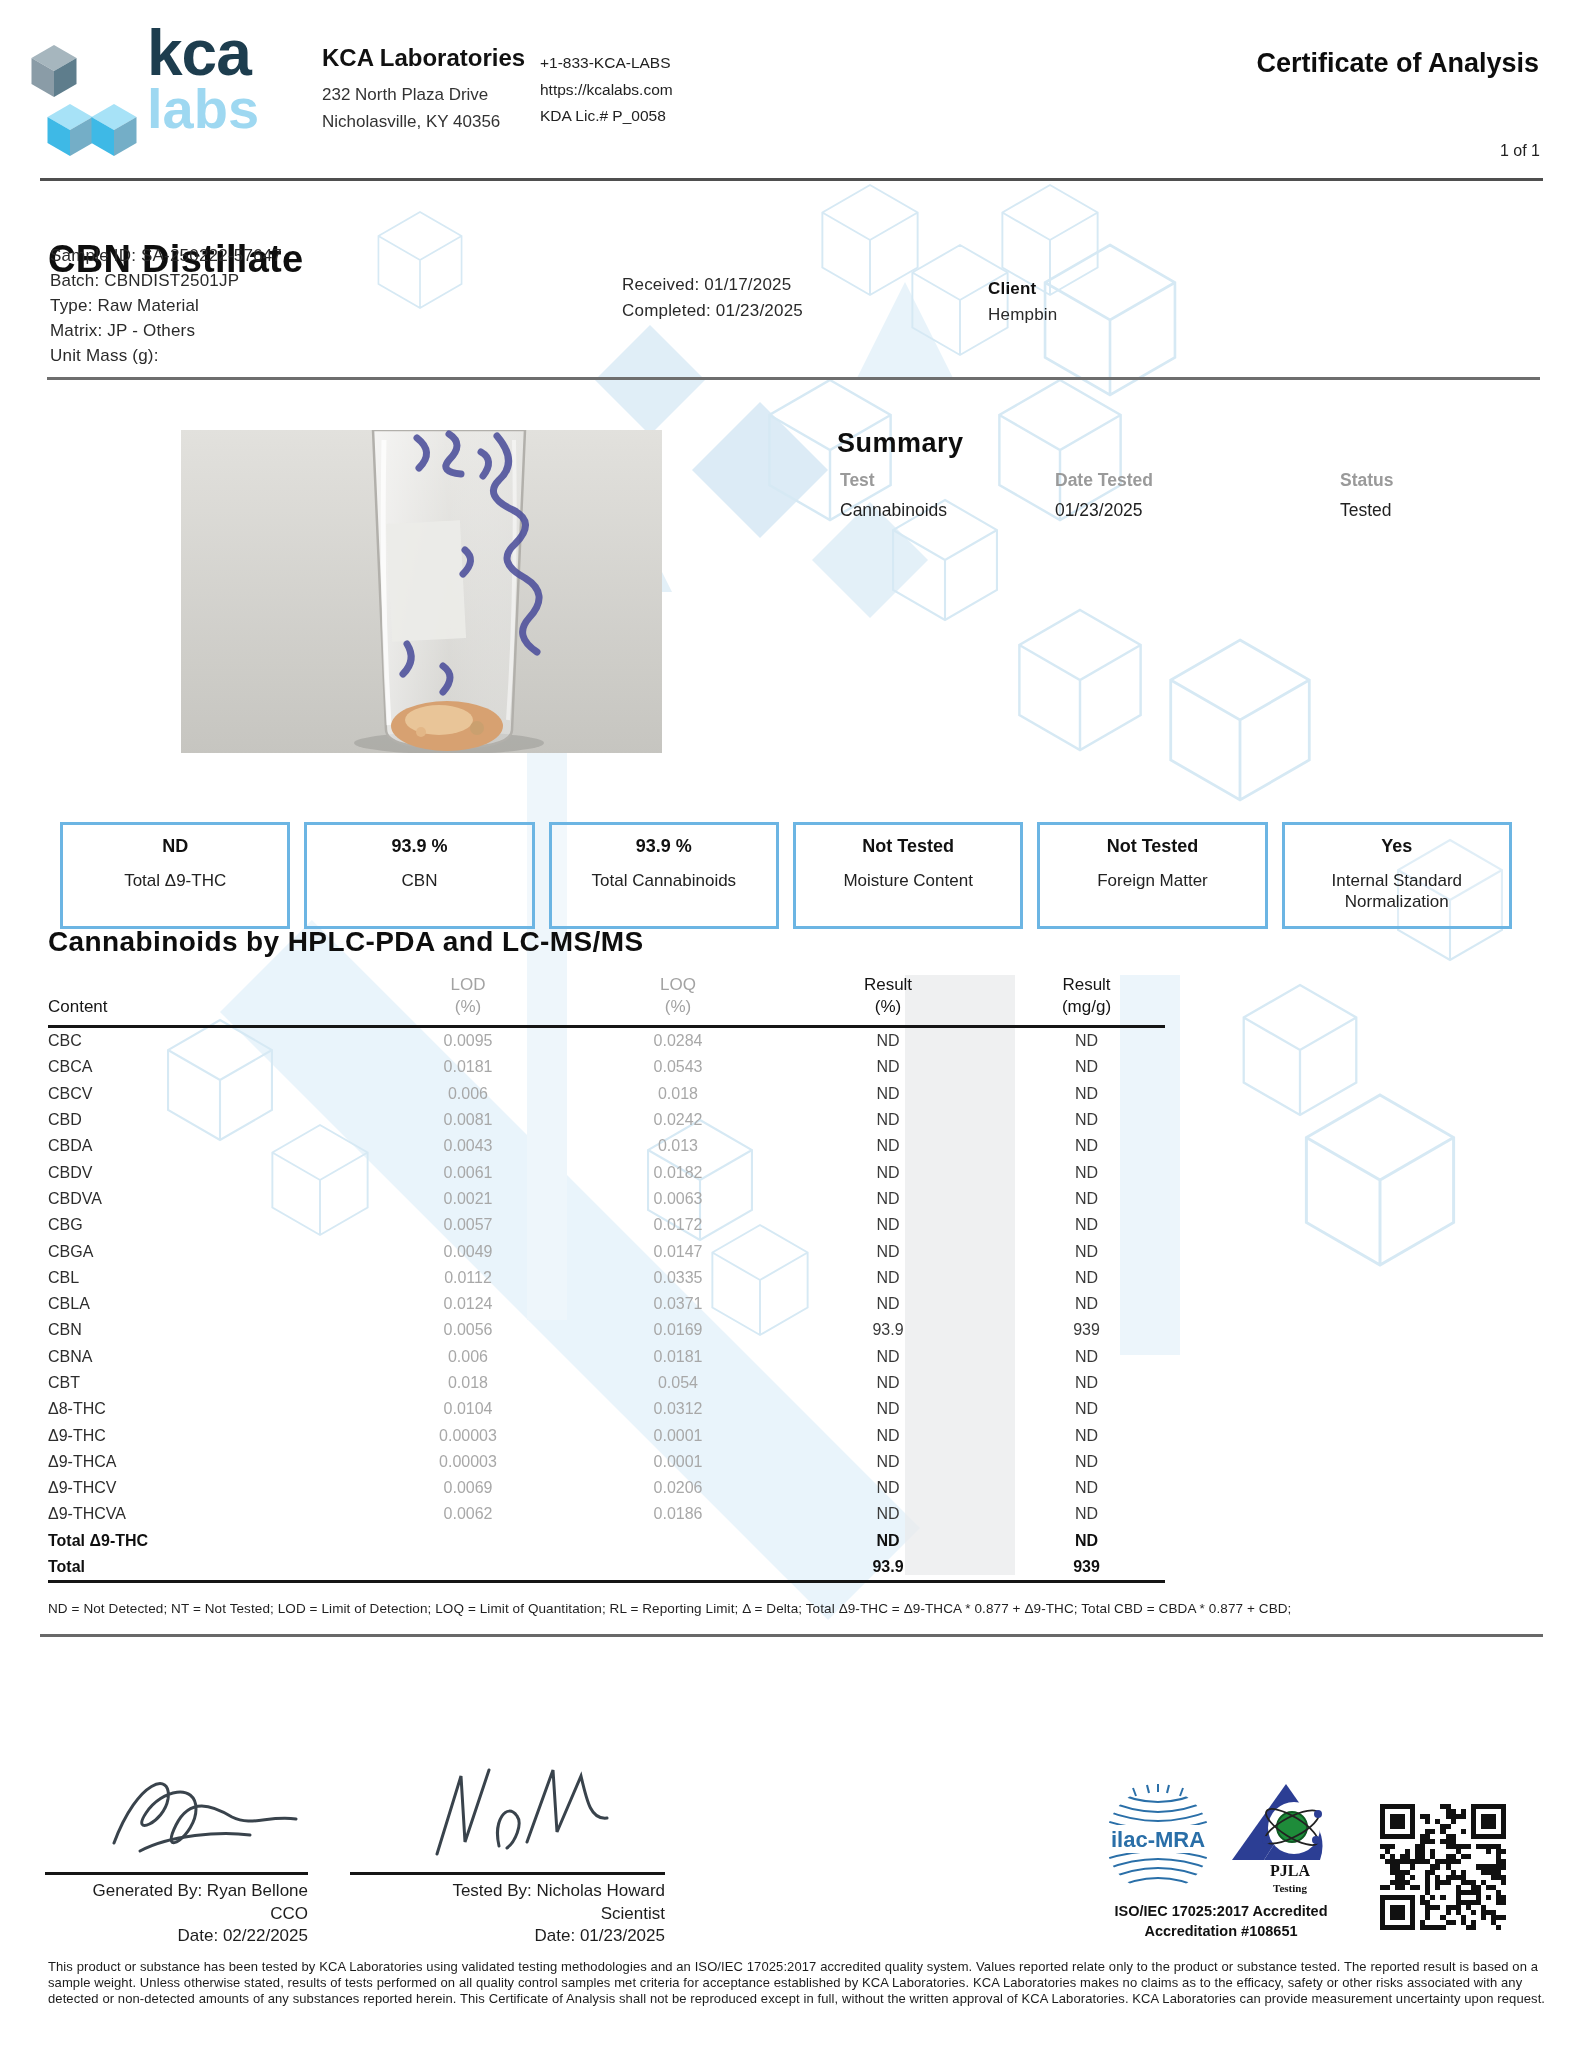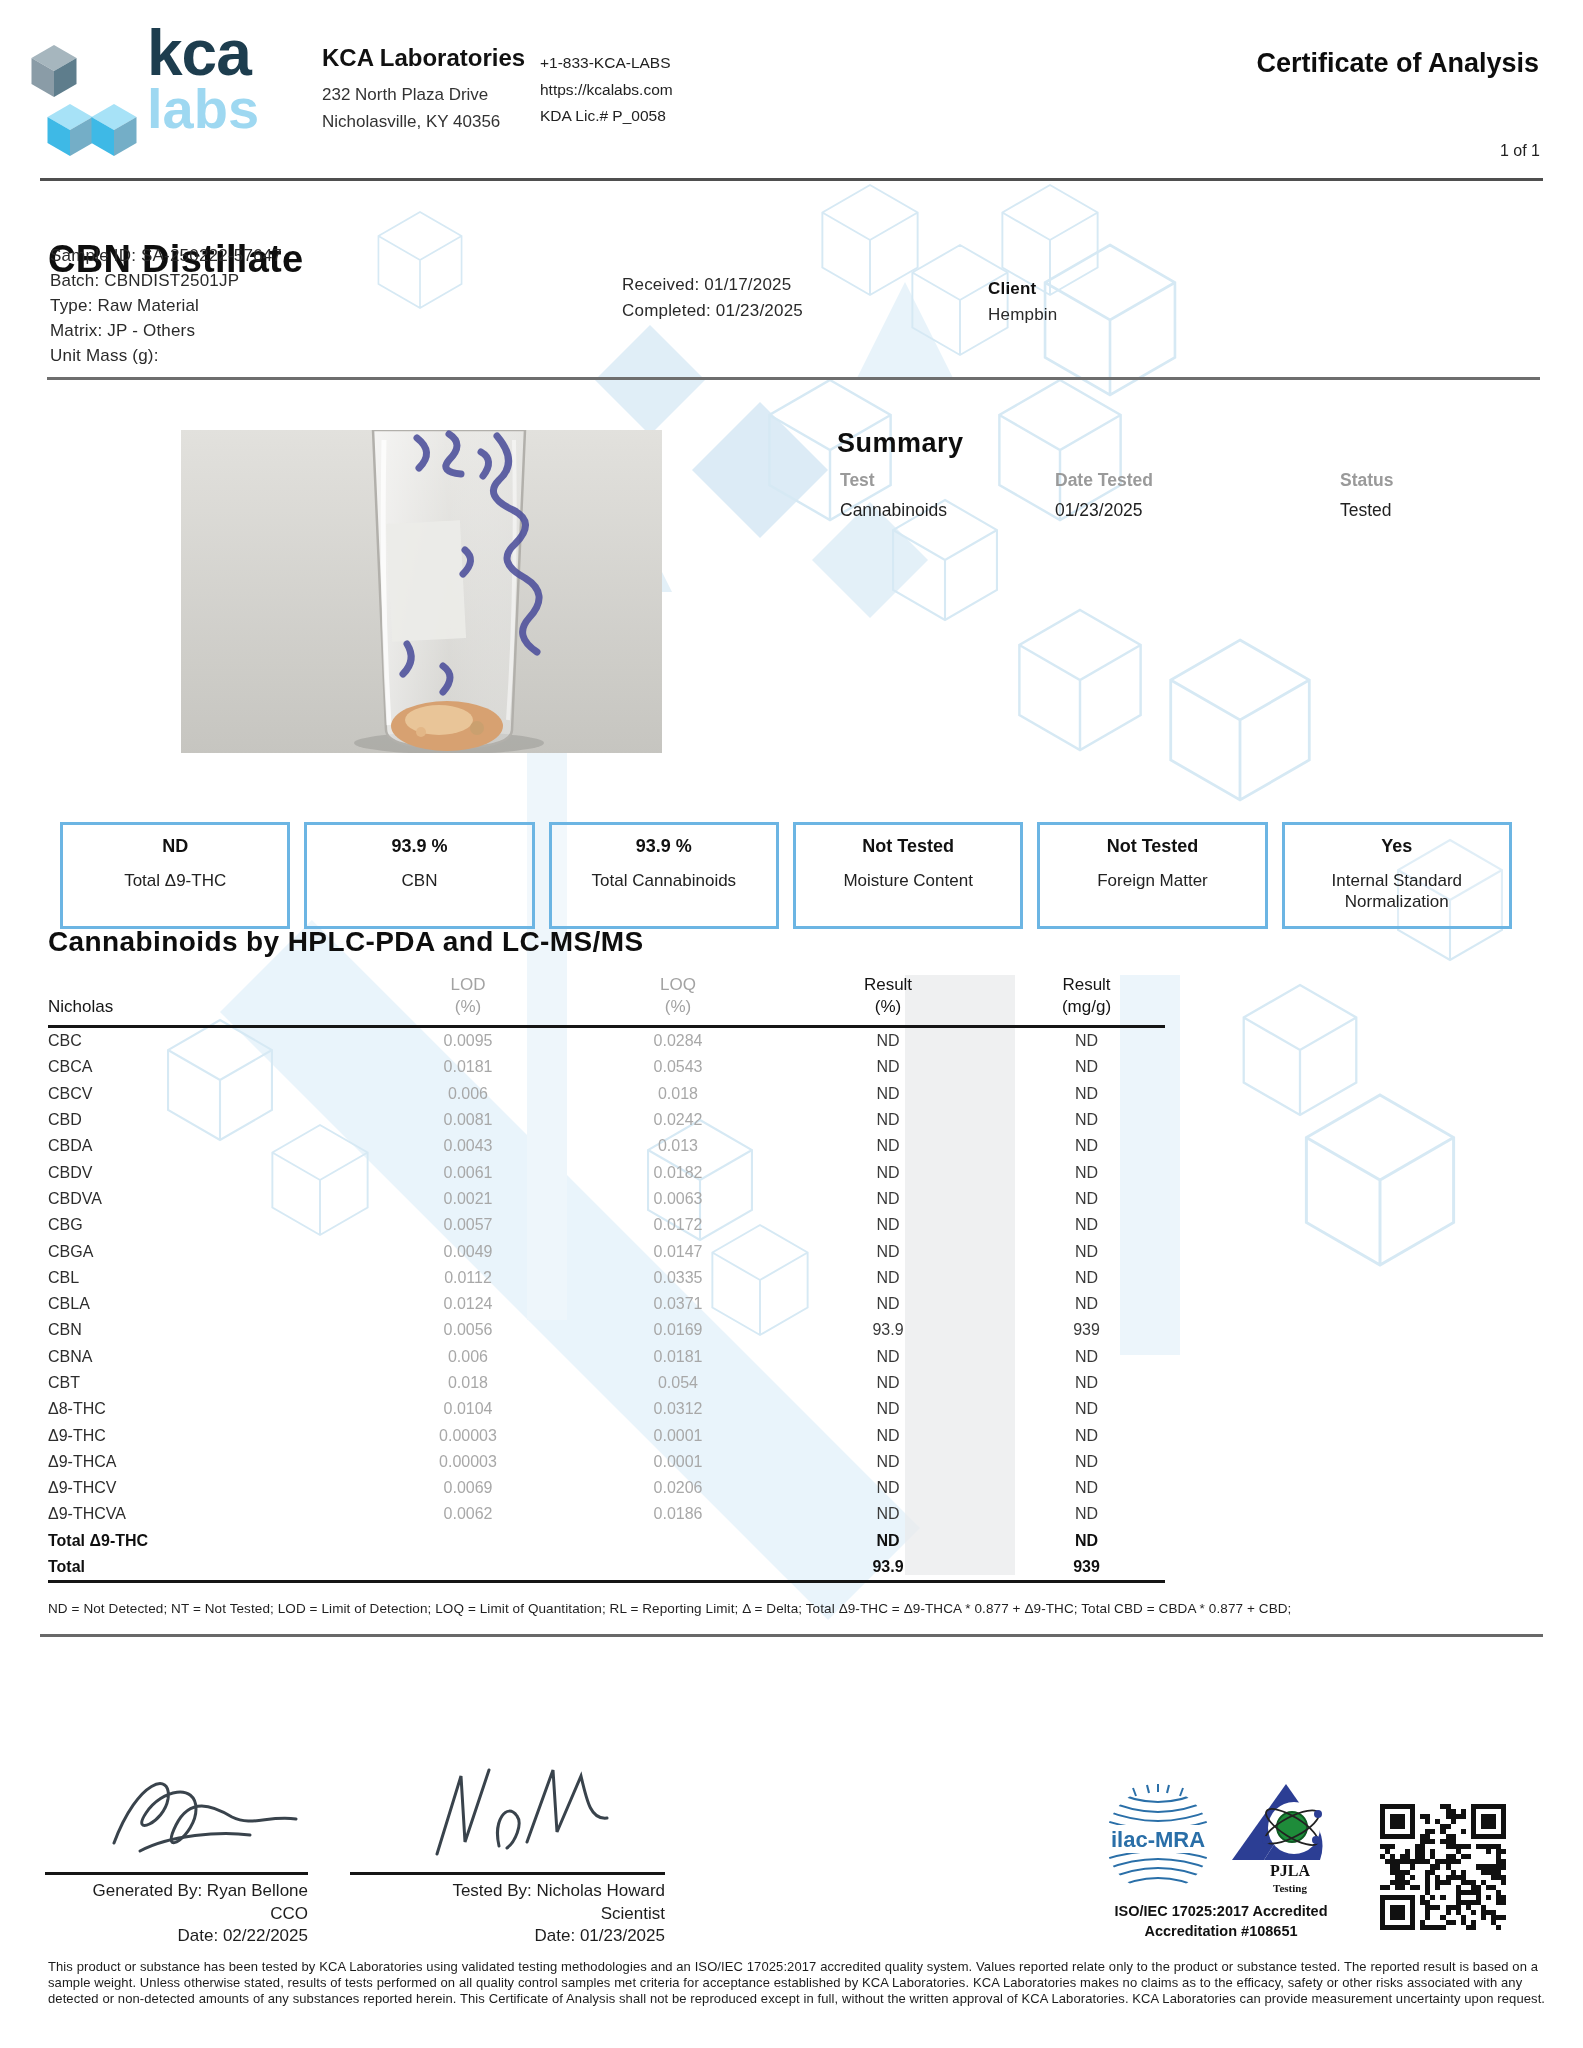--- a/index.html
+++ b/index.html
@@ -271,21 +271,21 @@
         <div class="rbox-value">Yes</div>
         <div class="rbox-label">Internal Standard Normalization</div>
       </div>
     </div>
 
     <div class="tbl-title">Cannabinoids by HPLC-PDA and LC-MS/MS</div>
 
     <div class="tbl">
       <div class="thead">
         <div class="hc left">
-          <div>Nicholas</div>
+          <div>Content</div>
         </div>
         <div class="hc gray">
           <div>LOD</div>
             <div>(%)</div>
         </div>
         <div class="hc gray">
           <div>LOQ</div>
             <div>(%)</div>
         </div>
         <div class="hc dark">

